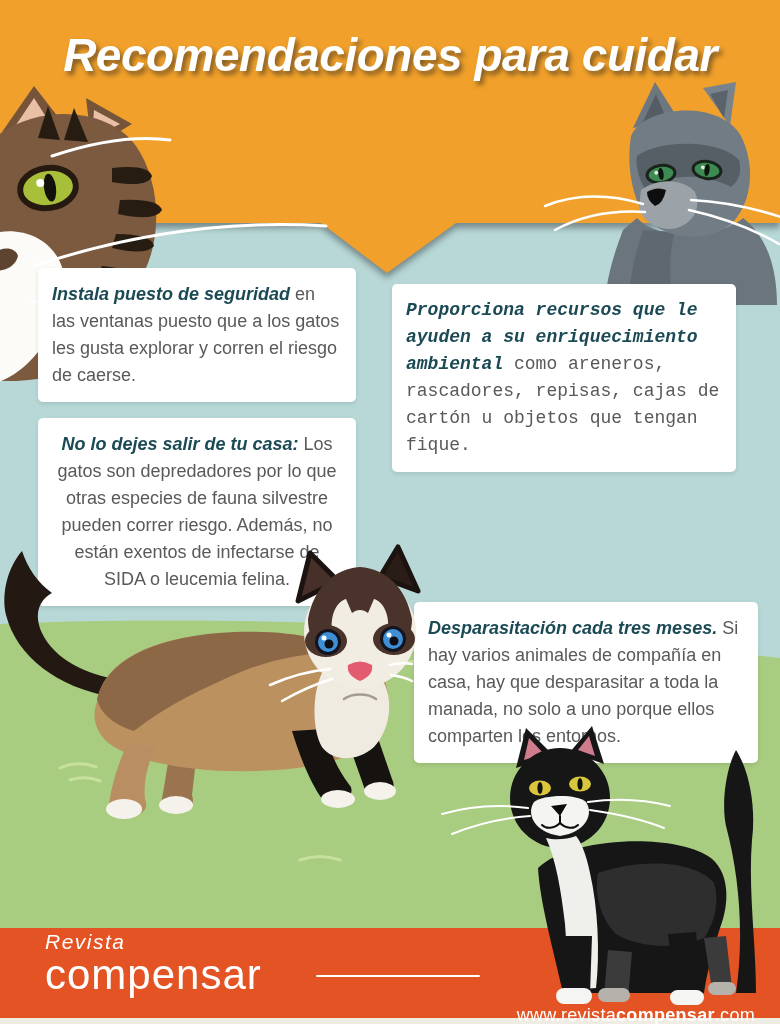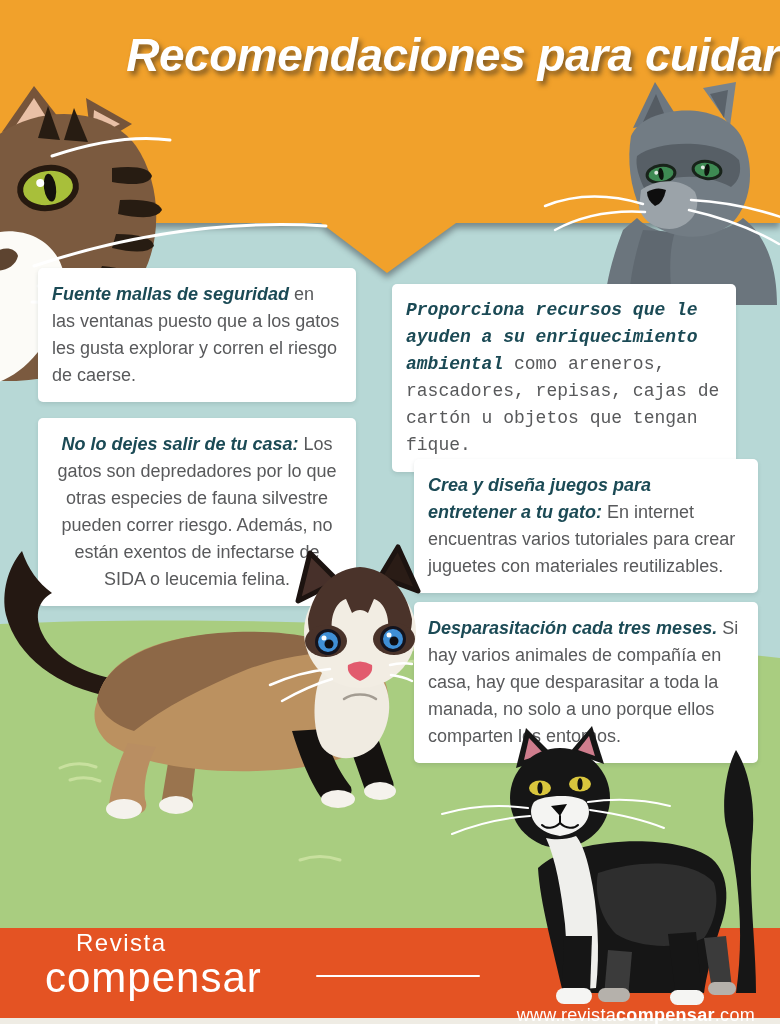--- a/index.html
+++ b/index.html
@@ -6,21 +6,21 @@
   body { font-family:"Liberation Sans", sans-serif; background:#e8e8e8; }
   .canvas { position:relative; width:780px; height:1024px; overflow:hidden; background:#b7d8d6; }
   .canvas svg { overflow:visible; }
 
   .grass { position:absolute; left:0; top:0; z-index:1; }
   .footer-bar { position:absolute; left:0; top:928px; width:780px; height:90px; background:#e45323; z-index:2; }
   .bottom-strip { position:absolute; left:0; top:1018px; width:780px; height:6px; background:#efece4; z-index:2; }
 
   .banner-svg { position:absolute; left:0; top:0; z-index:3; filter:drop-shadow(0 5px 3px rgba(40,42,52,0.45)); }
 
-  .title { position:absolute; left:0; top:26px; width:100%; text-align:right; z-index:4;
+  .title { position:absolute; left:0; top:26px; width:100%; text-align:center; z-index:4;
            color:#ffffff; font-size:46px; font-weight:bold; font-style:italic; line-height:1.3;
            letter-spacing:-0.5px; text-shadow:3px 4px 5px rgba(40,35,30,0.55); }
 
   .cat { position:absolute; }
   .z5 { z-index:5; } .z7 { z-index:7; }
 
   .tip-box { position:absolute; background:#ffffff; border-radius:5px; padding:13px 14px;
              box-shadow:0 2px 4px rgba(50,70,70,0.14); z-index:6; }
   .tip-text { margin:0; font-size:18px; line-height:1.5; color:#58595b; }
   .lead { font-weight:bold; font-style:italic; color:#1b4a55; }
@@ -28,21 +28,21 @@
   .box-l1 { left:38px;  top:268px; width:290px; }
   .box-l2 { left:38px;  top:418px; width:290px;text-align:center; }
   .box-r1 { left:392px; top:284px; width:316px;font-family:Liberation Mono, monospace; }
   .box-r2 { left:414px; top:459px; width:316px; }
   .box-r3 { left:414px; top:602px; width:316px; }
 
   .source { position:absolute; left:25px; top:851px; z-index:6; font-size:19px; font-weight:bold;
             font-style:italic; color:#1b4a55; line-height:1.5; }
 
   .brand { position:absolute; left:45px; top:931px; z-index:8; color:#ffffff; line-height:1; }
-  .brand-top { font-size:24px; margin-left:31px; letter-spacing:1.5px; }
+  .brand-top { font-size:21px; letter-spacing:1.5px;font-style:italic; }
   .brand-bottom { font-size:42px; letter-spacing:1px; margin-top:2px; }
   .rule { position:absolute; left:316px; top:975px; width:164px; height:2px; background:#ffffff;
           border-radius:2px; z-index:8; }
   .url { position:absolute; right:25px; top:963px; z-index:8; color:#ffffff; font-size:18px; letter-spacing:0.3px;margin-top:42px; }
   .url .b { font-weight:bold; }
 </style>
 </head>
 <body>
 
 <div class="canvas">
@@ -123,30 +123,27 @@
     <path d="M44,112 Q54,106 63,110 Q60,124 52,126 Q44,120 44,112 Z" fill="#0e0e0e"></path>
     <g stroke="#ffffff" stroke-width="2.5" fill="none" stroke-linecap="round">
       <path d="M40,124 C6,114 -28,114 -58,126"></path>
       <path d="M42,132 C10,130 -22,136 -48,150"></path>
       <path d="M88,120 C126,122 160,130 192,142"></path>
       <path d="M86,130 C122,138 152,150 176,164"></path>
     </g>
   </svg>
 
   <div class="tip-box box-l1">
-    <p class="tip-text"><span class="lead">Fuente mallas de seguridad</span><span> en las ventanas puesto que a los gatos les gusta explorar y corren el riesgo de caerse.</span></p>
+    <p class="tip-text"><span class="lead">Instala puesto de seguridad</span><span> en las ventanas puesto que a los gatos les gusta explorar y corren el riesgo de caerse.</span></p>
   </div>
   <div class="tip-box box-l2">
     <p class="tip-text"><span class="lead">No lo dejes salir de tu casa:</span><span> Los gatos son depredadores por lo que otras especies de fauna silvestre pueden correr riesgo. Además, no están exentos de infectarse de SIDA o leucemia felina.</span></p>
   </div>
   <div class="tip-box box-r1">
     <p class="tip-text"><span class="lead">Proporciona recursos que le ayuden a su enriquecimiento ambiental</span><span> como areneros, rascadores, repisas, cajas de cartón u objetos que tengan fique.</span></p>
-  </div>
-  <div class="tip-box box-r2">
-    <p class="tip-text"><span class="lead">Crea y diseña juegos para entretener a tu gato:</span><span> En internet encuentras varios tutoriales para crear juguetes con materiales reutilizables.</span></p>
   </div>
   <div class="tip-box box-r3">
     <p class="tip-text"><span class="lead">Desparasitación cada tres meses.</span><span> Si hay varios animales de compañía en casa, hay que desparasitar a toda la manada, no solo a uno porque ellos comparten los entornos.</span></p>
   </div>
 
   <svg class="cat z7" style="left:-8px; top:547px;" width="440" height="275" viewBox="0 0 440 275">
     <path d="M120,150 C65,140 25,110 14,68 C9,46 16,20 30,4 C36,22 46,36 60,46 C46,54 42,68 50,86 C62,112 95,128 125,132 Z" fill="#241812"></path>
     <path d="M180,192 L170,252 Q168,262 178,262 L196,262 Q203,258 200,248 L206,196 Z" fill="#9a744e"></path>
     <ellipse cx="184" cy="258" rx="17" ry="9" fill="#f5f2ec"></ellipse>
     <path d="M348,172 L372,240 Q375,250 384,248 L398,244 Q404,240 400,232 L378,168 Z" fill="#151210"></path>

